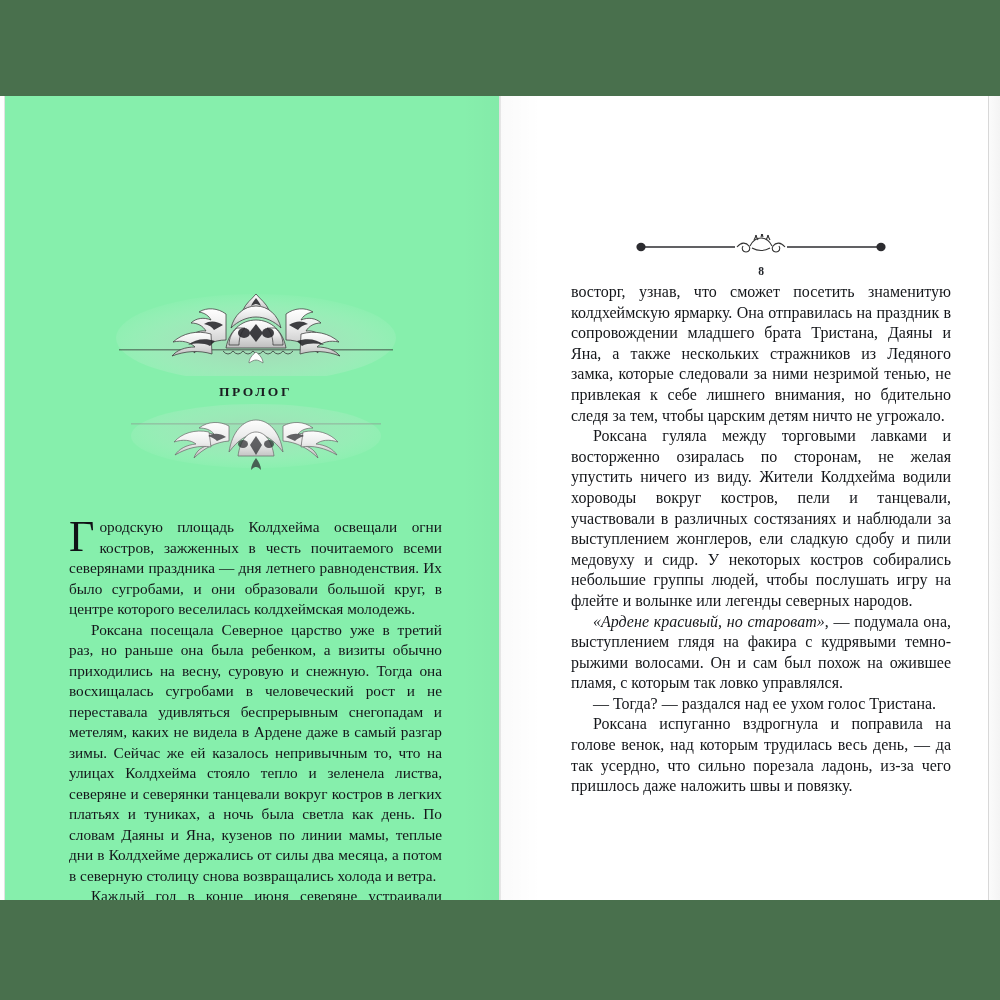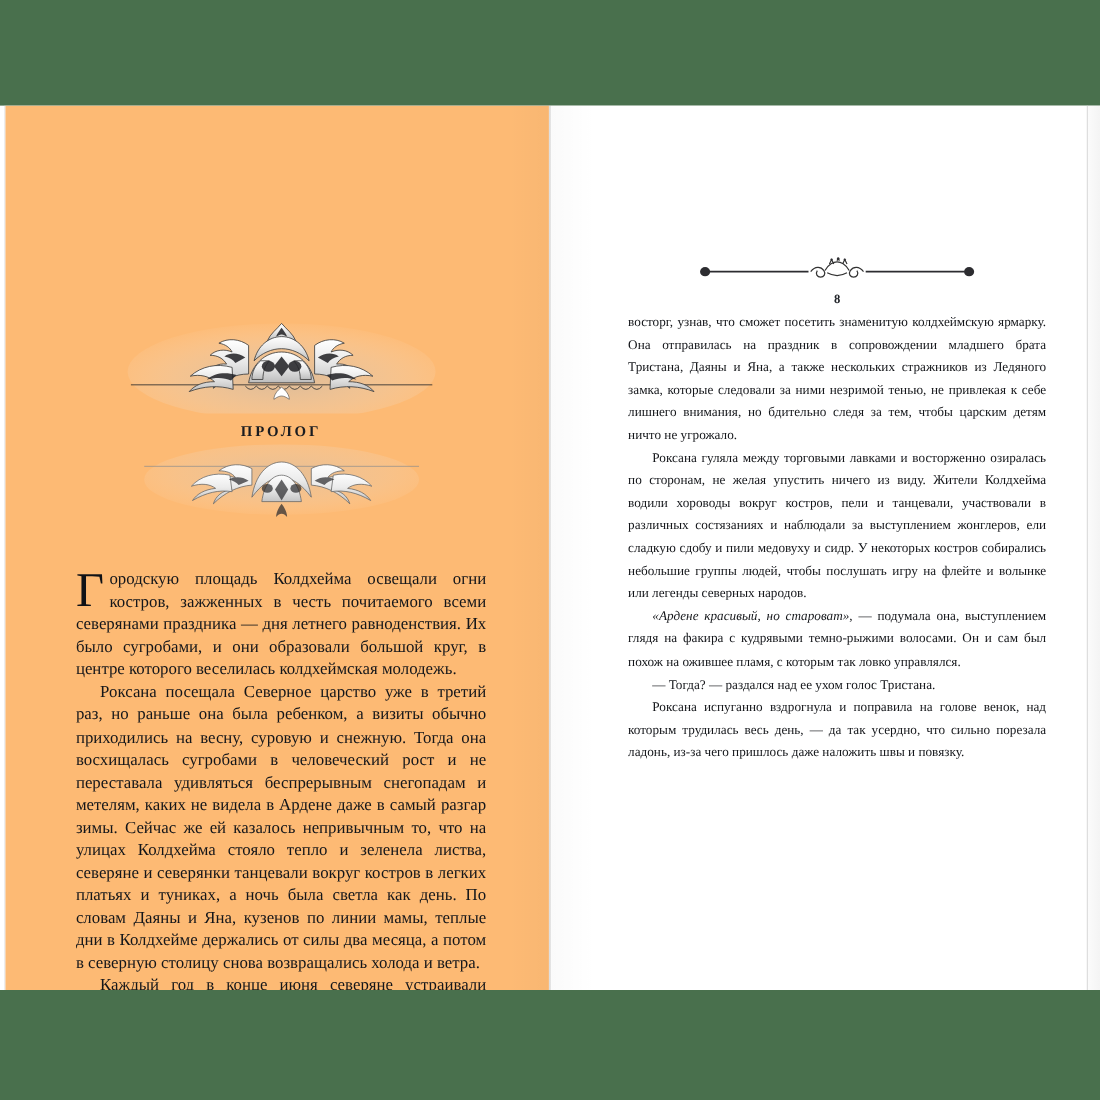--- a/index.html
+++ b/index.html
@@ -109,21 +109,21 @@
     left: 64px;
     top: 421px;
     width: 373px;
     font-size: 15.3px;
     line-height: 20.5px;
   }
   #right-text {
     left: 571px;
     top: 186px;
     width: 380px;
-    font-size: 12px;
+    font-size: 16px;
     line-height: 20.6px;
   }
   .para {
     margin: 0;
     text-indent: 22px;
     text-align: justify;
   }
   .para.first { text-indent: 0; }
 
   
@@ -178,21 +178,21 @@
 </style>
 </head>
 <body>
 
 <div id="backdrop" style="background: rgb(73, 112, 77);">
 
   <div id="book-photo" style="background: rgb(255, 255, 255);">
 
     <div id="left-sheet-edge"></div>
 
-    <div class="page" id="page-left" style="background: #fdba74;">
+    <div class="page" id="page-left" style="background: #86efac;">
 
       <div id="prolog-block">
 
         <div class="orn-wrap">
           <svg class="orn-svg" width="290" height="92" viewBox="0 0 290 92">
             <defs>
               <radialGradient id="haloT" cx="50%" cy="58%" r="62%">
                 <stop offset="0%" stop-color="#b9b9b9" stop-opacity=".50"></stop>
                 <stop offset="55%" stop-color="#dcdcdc" stop-opacity=".26"></stop>
                 <stop offset="100%" stop-color="#ffffff" stop-opacity="0"></stop>

